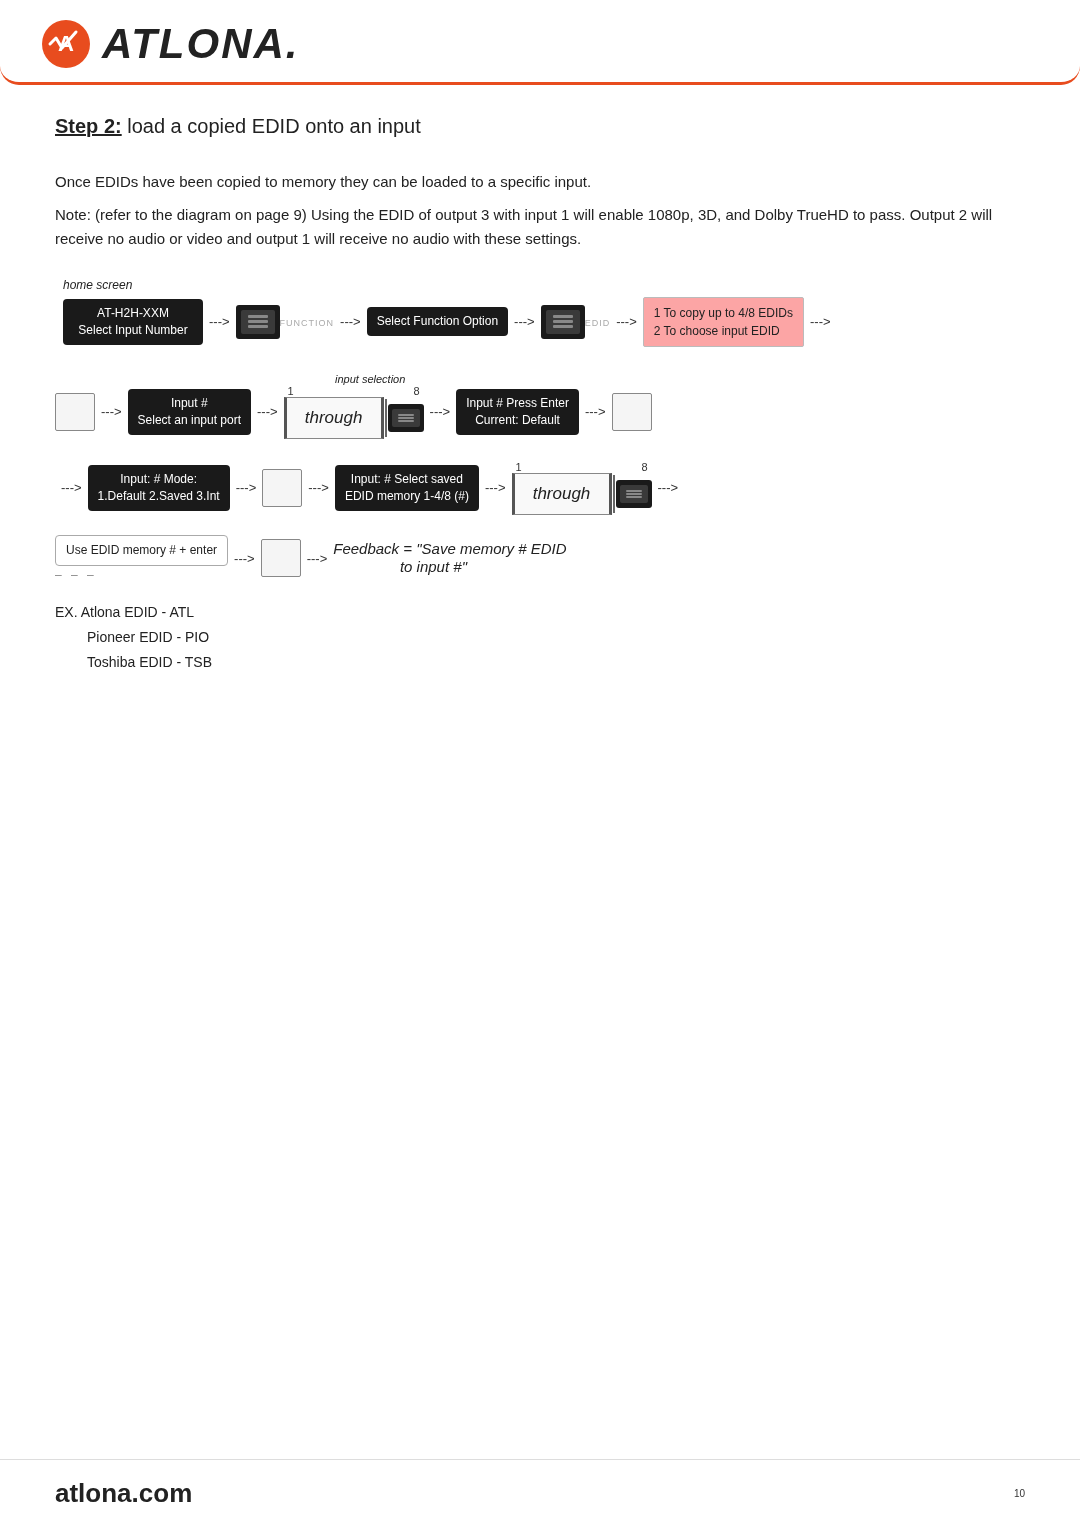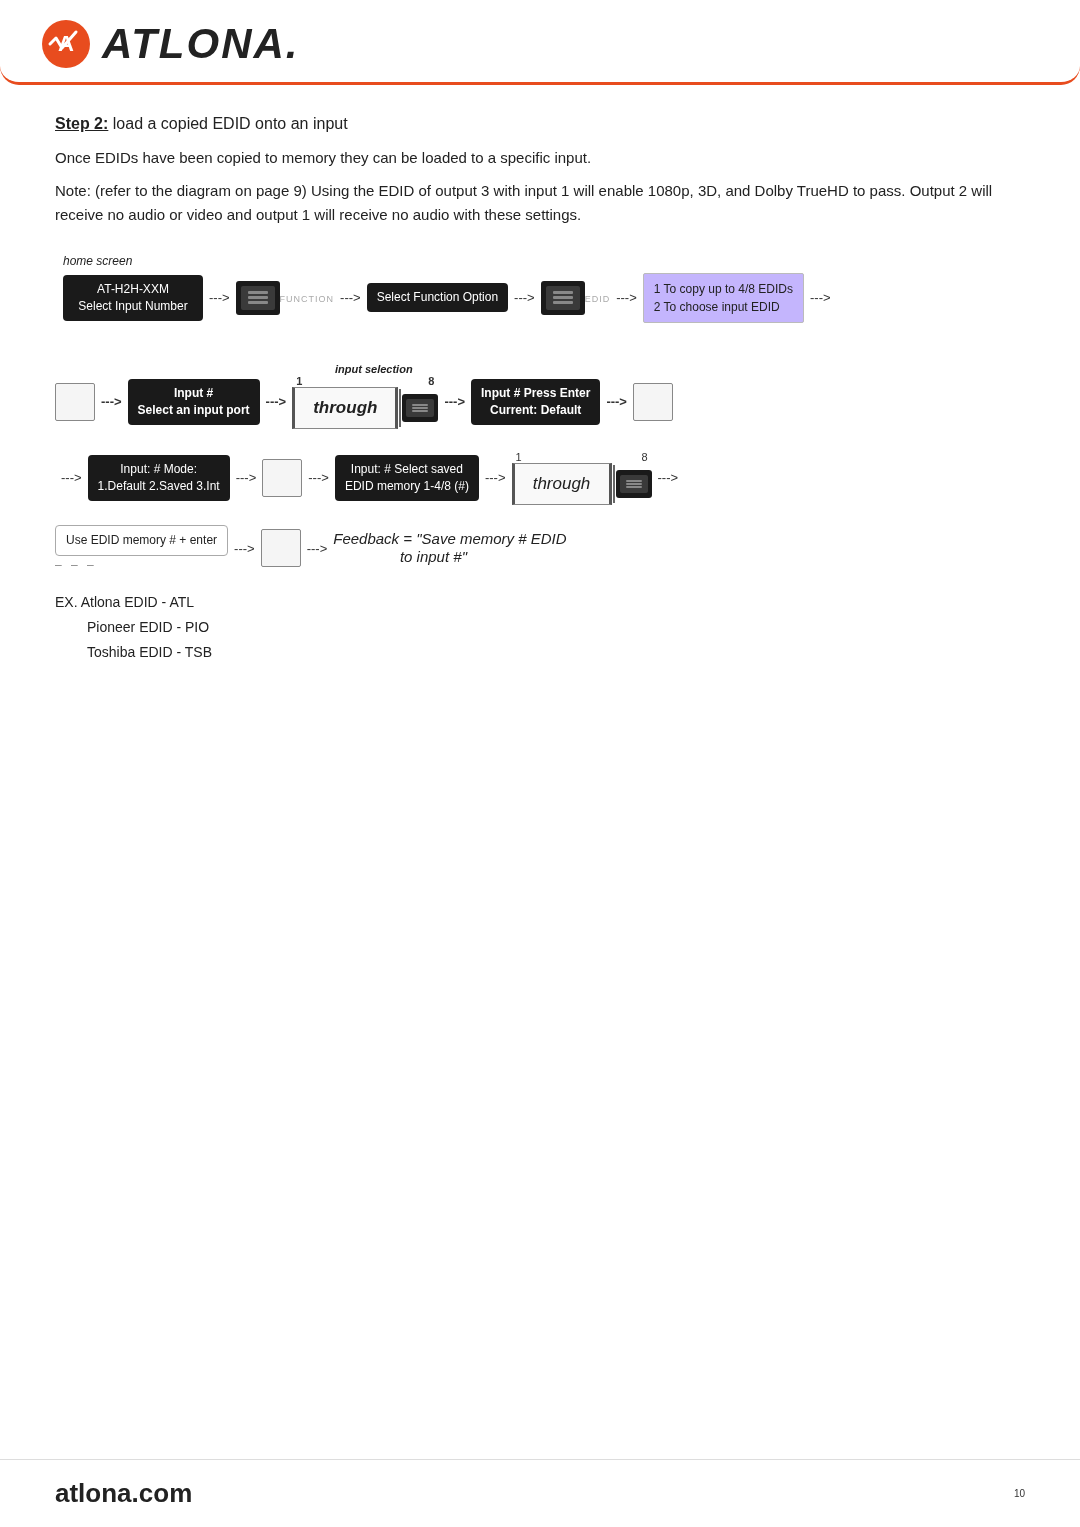--- a/index.html
+++ b/index.html
@@ -36,22 +36,22 @@
       color: #222;
       font-style: italic;
     }
 
     
     .content {
       padding: 30px 55px 40px 55px;
     }
 
     .step-heading {
-      font-size: 16px;
-      margin-bottom: 13px;
+      font-size: 20px;
+      margin-bottom: 32px;
     }
     .step-heading strong {
       font-weight: bold;
       text-decoration: underline;
     }
 
     .body-text {
       font-size: 15px;
       line-height: 1.55;
       margin-bottom: 10px;
@@ -139,21 +139,21 @@
       font-style: italic;
       font-size: 17px;
       color: #222;
       min-width: 100px;
       height: 42px;
       background: #f9f9f9;
     }
 
     
     .info-box {
-      background: #c4b5fd;
+      background: #fca5a5;
       border: 1px solid #bbb;
       padding: 6px 10px;
       font-size: 12px;
       line-height: 1.5;
       min-width: 150px;
       border-radius: 2px;
     }
 
     
     .home-screen-label {
@@ -257,21 +257,21 @@
   <p class="step-heading">
     <strong>Step 2:</strong>
     <span> load a copied EDID onto an input</span>
   </p>
 
   <p class="body-text">Once EDIDs have been copied to memory they can be loaded to a specific input.</p>
   <p class="body-text">Note: (refer to the diagram on page 9) Using the EDID of output 3 with input 1 will enable 1080p, 3D, and Dolby TrueHD to pass. Output 2 will receive no audio or video and output 1 will receive no audio with these settings.</p>
 
   <div class="diagram-area">
 
-    <div style="margin-bottom:34px;padding-left:8px;">
+    <div style="margin-bottom:20px;padding-left:8px;">
       <div class="home-screen-label">home screen</div>
       <div class="diagram-row">
 
         <div class="dev-box wide">
           AT-H2H-XXM<br>Select Input Number
         </div>
         <span class="arrow">---&gt;</span>
 
         <div class="dev-display">
           <div class="screen-rect">
@@ -302,21 +302,21 @@
         </div>
         <span class="arrow">---&gt;</span>
 
         <div class="info-box">
           1 To copy up to 4/8 EDIDs<br>2 To choose input EDID
         </div>
         <span class="arrow">---&gt;</span>
       </div>
     </div>
 
-    <div style="margin-bottom:22px;font-weight:bold;">
+    <div style="margin-bottom:22px;">
       <div style="height:18px;display:flex;align-items:flex-end;padding-left:280px;">
         <span class="memory-sel-label">input selection</span>
       </div>
       <div class="diagram-row">
 
         <div class="blank-box"></div>
         <span class="arrow">---&gt;</span>
 
         <div class="dev-box">
           Input #<br>Select an input port

